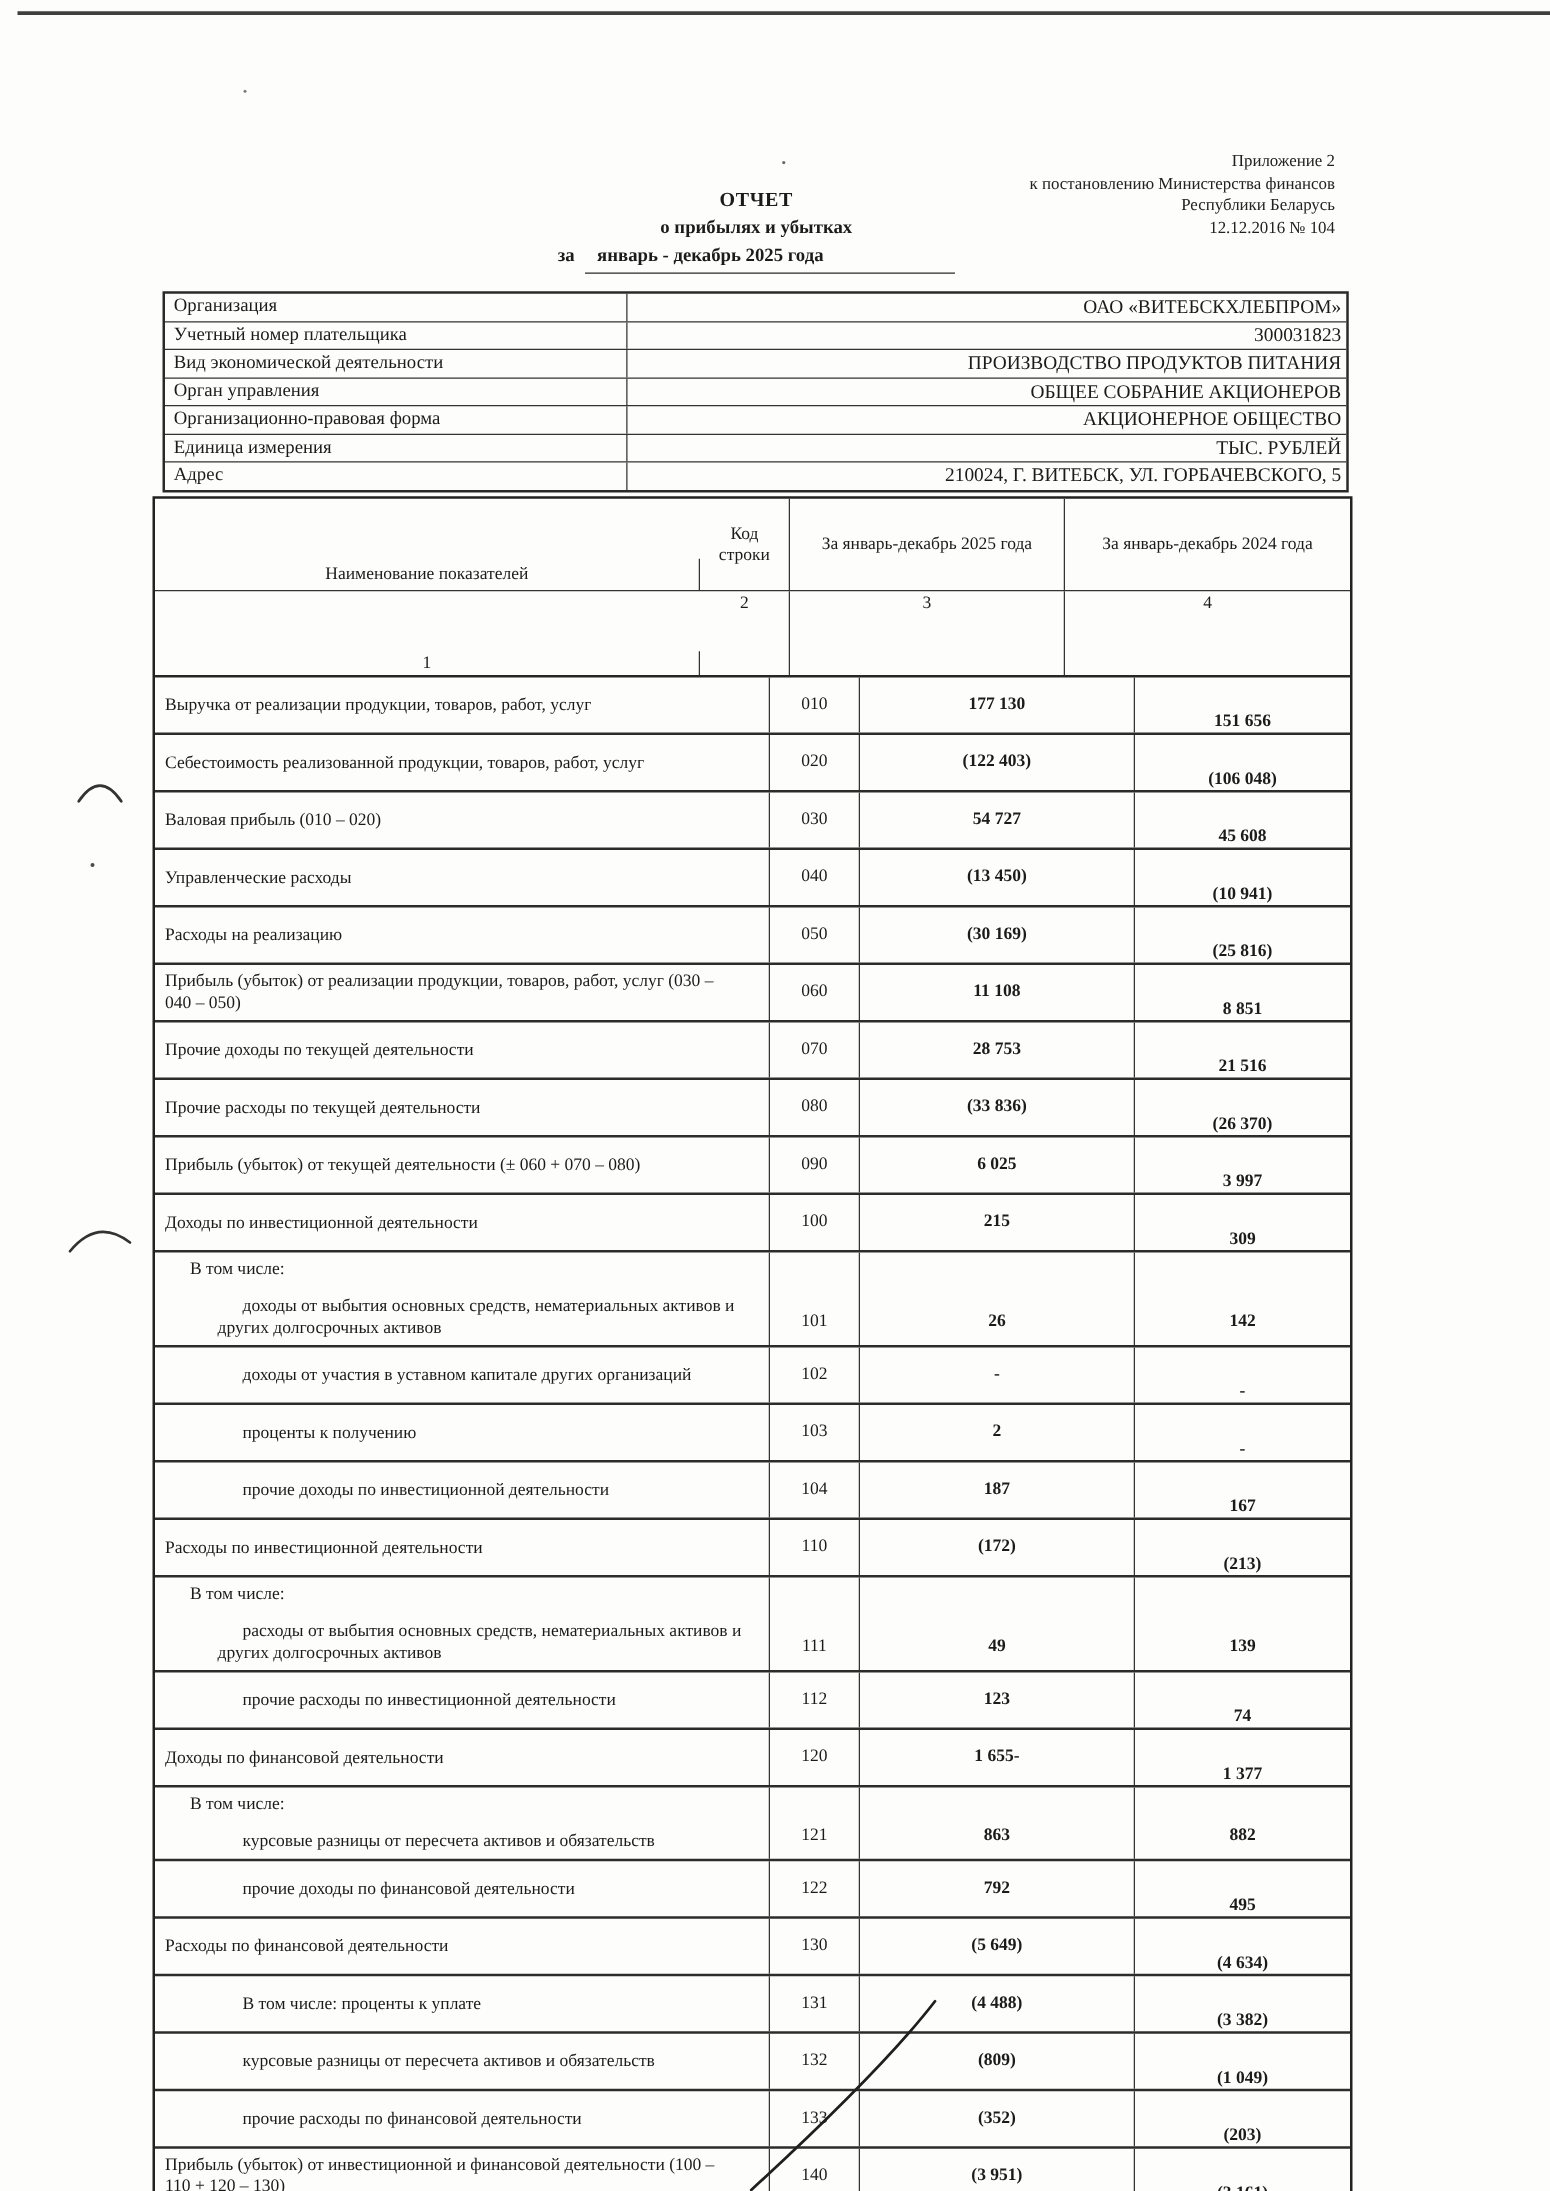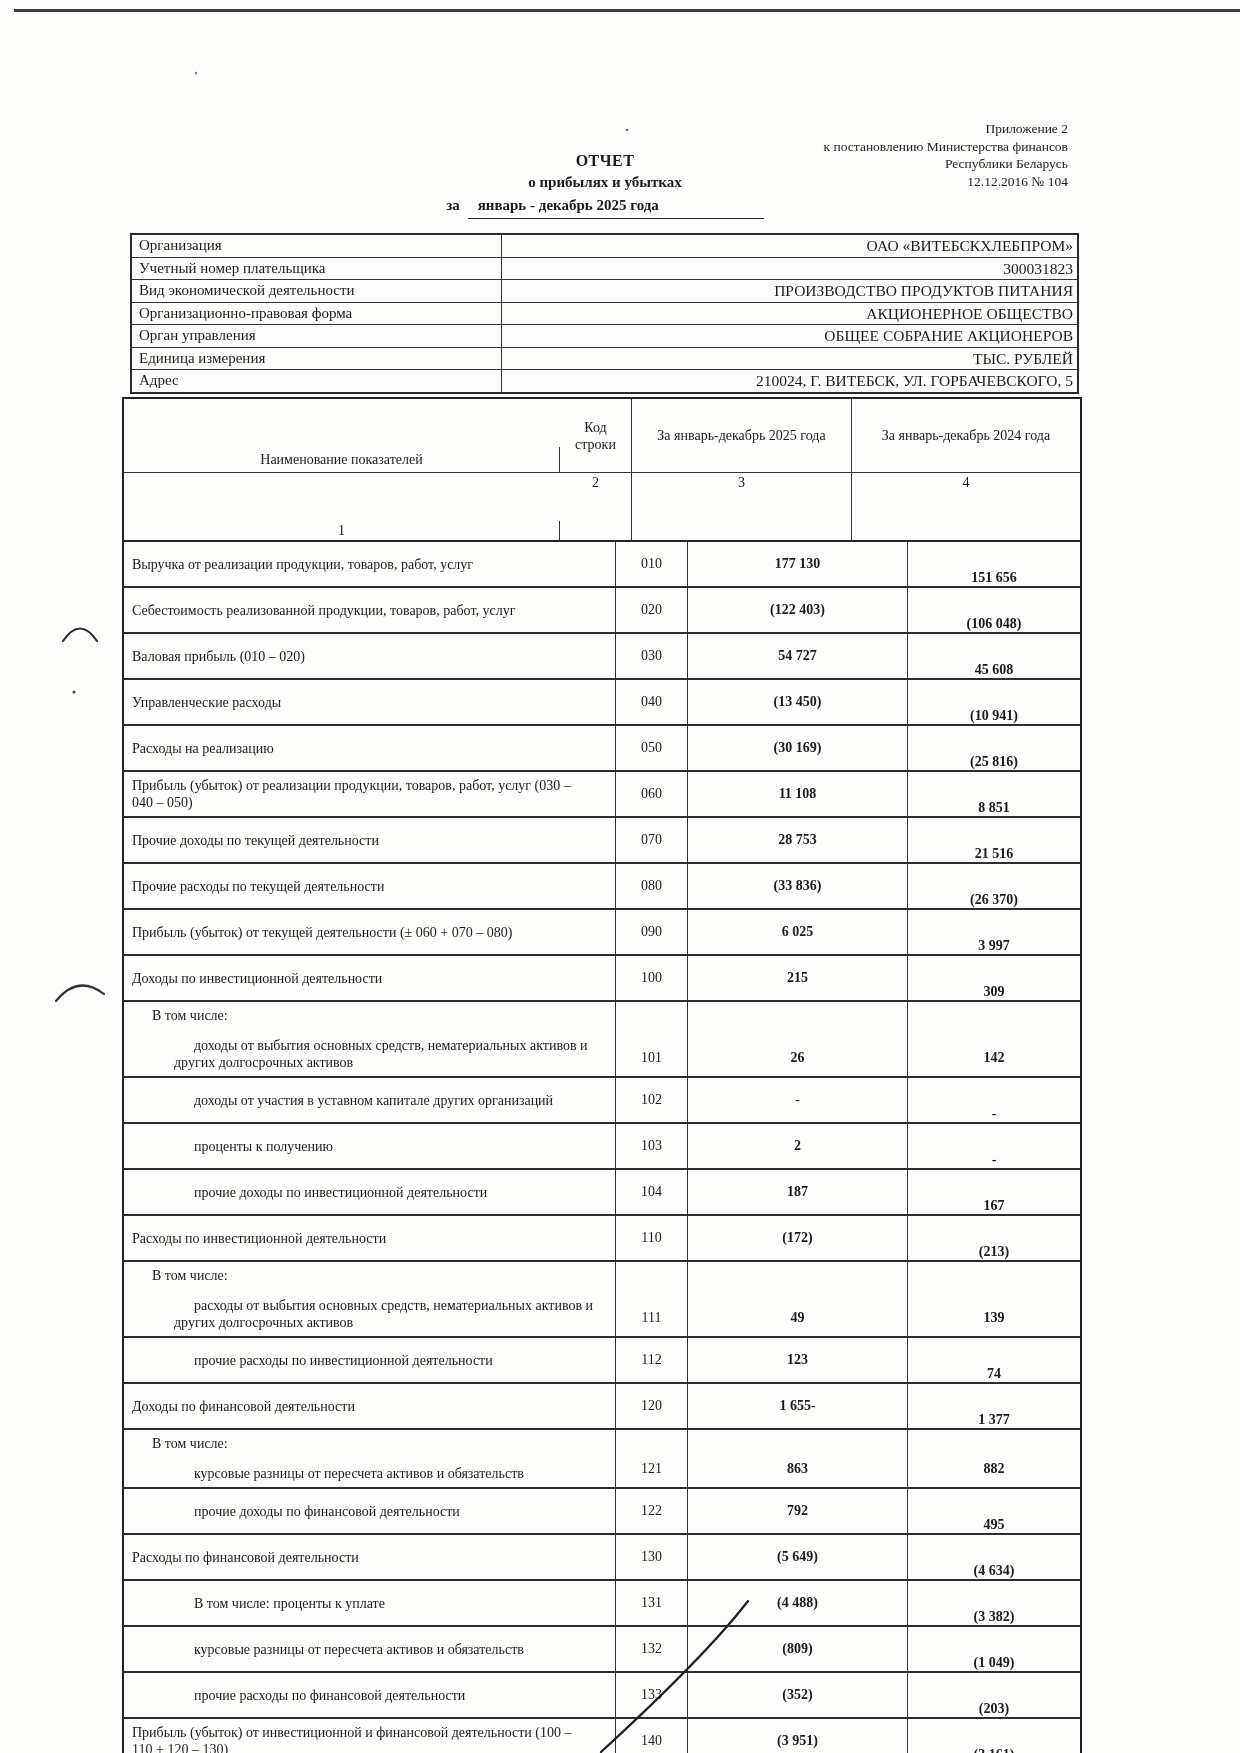--- a/index.html
+++ b/index.html
@@ -118,26 +118,26 @@
       </div>
       <div class="org-row">
         <div class="org-label">Учетный номер плательщика</div>
         <div class="org-value">300031823</div>
       </div>
       <div class="org-row">
         <div class="org-label">Вид экономической деятельности</div>
         <div class="org-value">ПРОИЗВОДСТВО ПРОДУКТОВ ПИТАНИЯ</div>
       </div>
       <div class="org-row">
+        <div class="org-label">Орган управления</div>
+        <div class="org-value">ОБЩЕЕ СОБРАНИЕ АКЦИОНЕРОВ</div>
+      </div>
+      <div class="org-row">
         <div class="org-label">Организационно-правовая форма</div>
         <div class="org-value">АКЦИОНЕРНОЕ ОБЩЕСТВО</div>
-      </div>
-      <div class="org-row">
-        <div class="org-label">Орган управления</div>
-        <div class="org-value">ОБЩЕЕ СОБРАНИЕ АКЦИОНЕРОВ</div>
       </div>
       <div class="org-row">
         <div class="org-label">Единица измерения</div>
         <div class="org-value">ТЫС. РУБЛЕЙ</div>
       </div>
       <div class="org-row">
         <div class="org-label">Адрес</div>
         <div class="org-value">210024, Г. ВИТЕБСК, УЛ. ГОРБАЧЕВСКОГО, 5</div>
       </div>
     </div>

